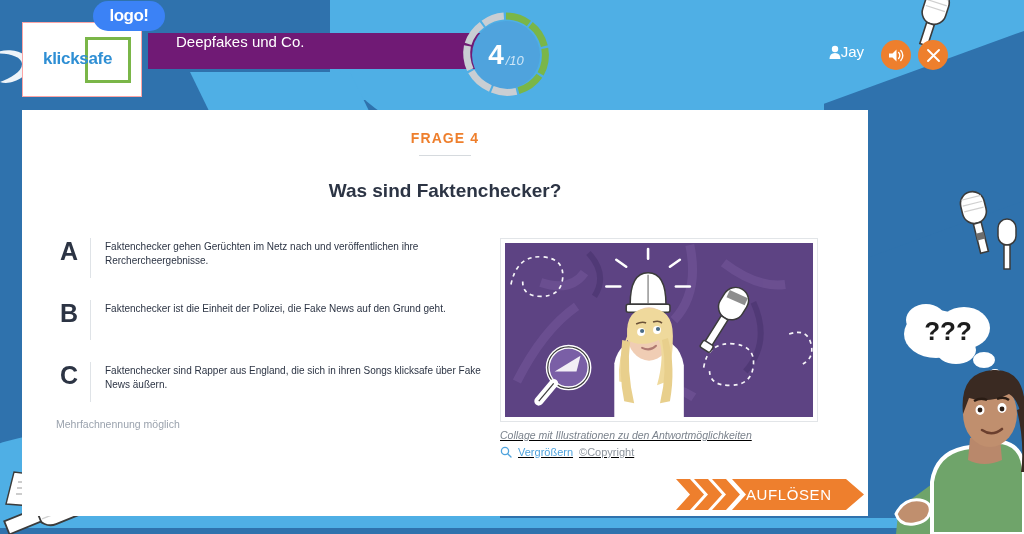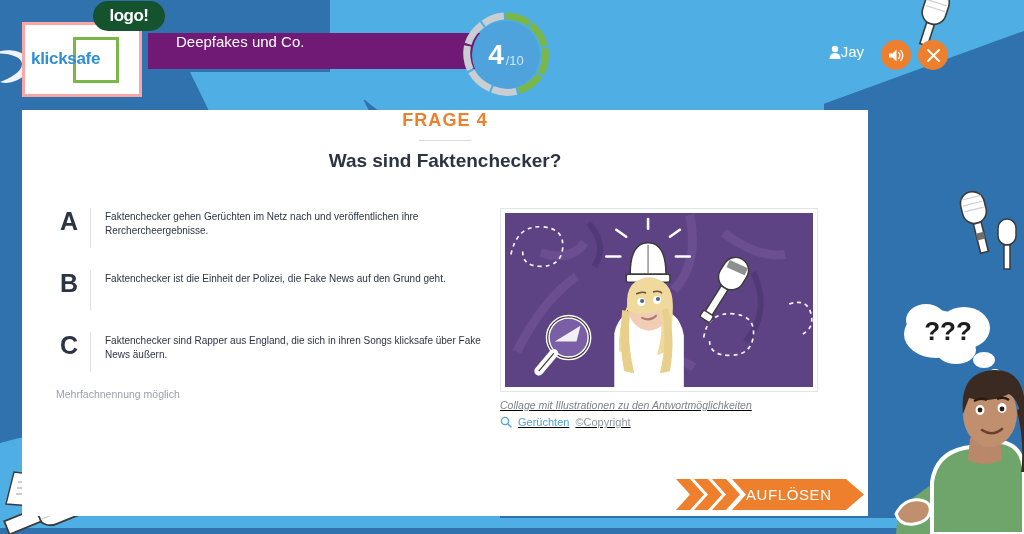--- a/index.html
+++ b/index.html
@@ -42,56 +42,56 @@
   }
 
   
   .doodle { position:absolute; pointer-events:none; }
 
   
   #header { position:absolute; left:0; top:0; width:1024px; height:110px; }
 
   .logo-card {
     position:absolute; left:22px; top:22px; width:120px; height:75px;
-    background:#ffffff; border:3px solid #fca5a5;
-    display:flex; align-items:center; justify-content:flex-start;
+    background:#ffffff; border:1px solid #fca5a5;
+    display:flex; align-items:center; justify-content:flex-end;
   }
   .logo-inner { position:relative; width:104px; height:46px; }
   .logo-square {
     position:absolute; left:48px; top:0px; width:46px; height:46px;
     border:3px solid #7ab648;
   }
   .logo-text {
     position:absolute; left:6px; top:12px;
     font-size:17px; font-weight:bold; color:#2f8fd4; letter-spacing:-0.3px;
   }
   .logo-badge {
     position:absolute; left:93px; top:1px; width:72px; height:30px;
-    background:#14532d; border-radius:16px;
+    background:#3b82f6; border-radius:16px;
     color:#fff; font-size:17px; font-weight:bold;
     display:flex; align-items:center; justify-content:center;
     letter-spacing:-0.5px;
   }
 
   .title-bar {
     position:absolute; left:148px; top:33px; width:368px; height:36px;
     background:#701a75; display:flex; align-items:flex-start;
   }
   .title-bar span {
     color:#ffffff; font-size:15px; padding-left:28px; font-weight:normal;
   }
 
   .progress-wrap { position:absolute; left:461px; top:10px; width:90px; height:90px; }
   .progress-wrap svg { display:block; }
   .progress-num {
     position:absolute; left:0; top:0; width:90px; height:90px;
     display:flex; align-items:center; justify-content:center;
   }
   .progress-num .cur { font-size:28px; font-weight:bold; color:#fff; }
-  .progress-num .tot { font-size:13px; color:#cfe6f7; margin-top:10px; margin-left:2px; }
+  .progress-num .tot { font-size:13px; color:#cfe6f7; margin-top:10px; margin-left:2px;font-style:italic; }
 
   .user-area {
     position:absolute; right:160px; top:43px;
     display:flex; align-items:center; 
   }
   .user-name { color:#fff; font-size:15px; }
   .person-icon { width:12px; height:14px; }
 
   .round-btn {
     position:absolute; top:40px; width:30px; height:30px; border-radius:50%;
@@ -101,29 +101,29 @@
   .btn-sound { right:113px; }
   .btn-close { right:76px; }
 
   
   #card {
     position:absolute; left:22px; top:110px; width:846px; height:406px;
     background:#ffffff;
   }
 
   .frage-label {
-    text-align:center; color:#ee7f2d; font-size:18px; font-weight:bold;
-    letter-spacing:1.1px; 
+    text-align:center; color:#ee7f2d; font-size:14px; font-weight:bold;
+    letter-spacing:1.1px; margin-top:20px;
   }
   .frage-divider {
     width:52px; height:1px; background:#d6dade; margin:9px auto 0;
   }
   .question {
     text-align:center; color:#2c3444; font-size:19px; font-weight:bold;
-    margin-top:9px;
+    margin-top:24px;
   }
 
   .body-row { display:flex; margin-top:36px; padding:0 0 0 30px; }
 
   .answers { width:430px; }
   .answer {
     display:flex; align-items:flex-start; margin-bottom:22px; cursor:pointer;
   }
   .answer-letter {
     width:34px; flex:0 0 34px; font-size:25px; font-weight:bold; color:#2c3444;
@@ -417,21 +417,21 @@
         </div>
       </div>
 
       <div class="collage-caption">Collage mit Illustrationen zu den Antwortmöglichkeiten</div>
 
       <div class="collage-links">
         <svg class="magnifier-small" viewBox="0 0 12 12">
           <circle cx="5" cy="5" r="3.6" fill="none" stroke="#4fa3dd" stroke-width="1.3"></circle>
           <path d="M7.7 7.7 L11 11" stroke="#4fa3dd" stroke-width="1.3" stroke-linecap="round"></path>
         </svg>
-        <span class="zoom-link">Gerüchten</span>
+        <span class="zoom-link">Vergrößern</span>
         <span class="copyright">©Copyright</span>
       </div>
     </div>
   </div>
 </div>
 
 <div class="cta">
   <svg width="188" height="31" viewBox="0 0 188 31">
     <g fill="#ee7f2d">
       <path d="M0 0 L14 0 L28 15.5 L14 31 L0 31 L14 15.5 Z"></path>

